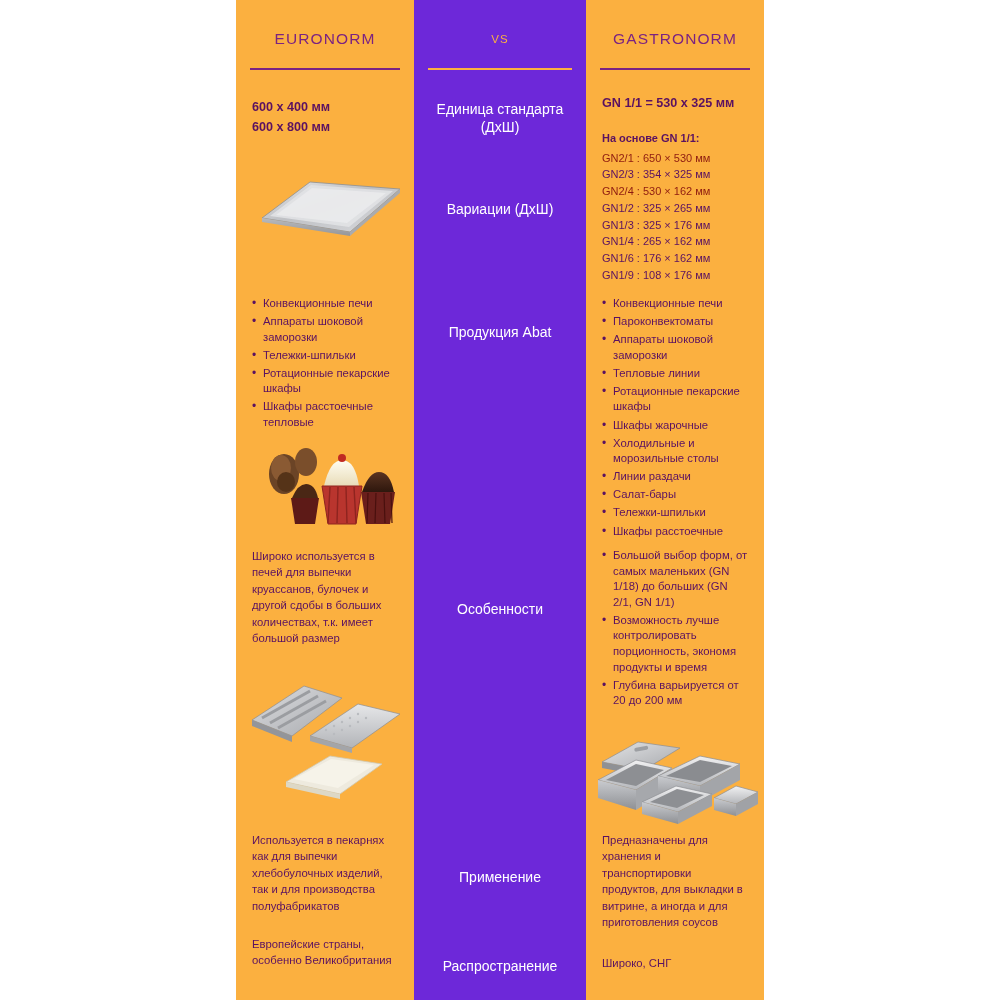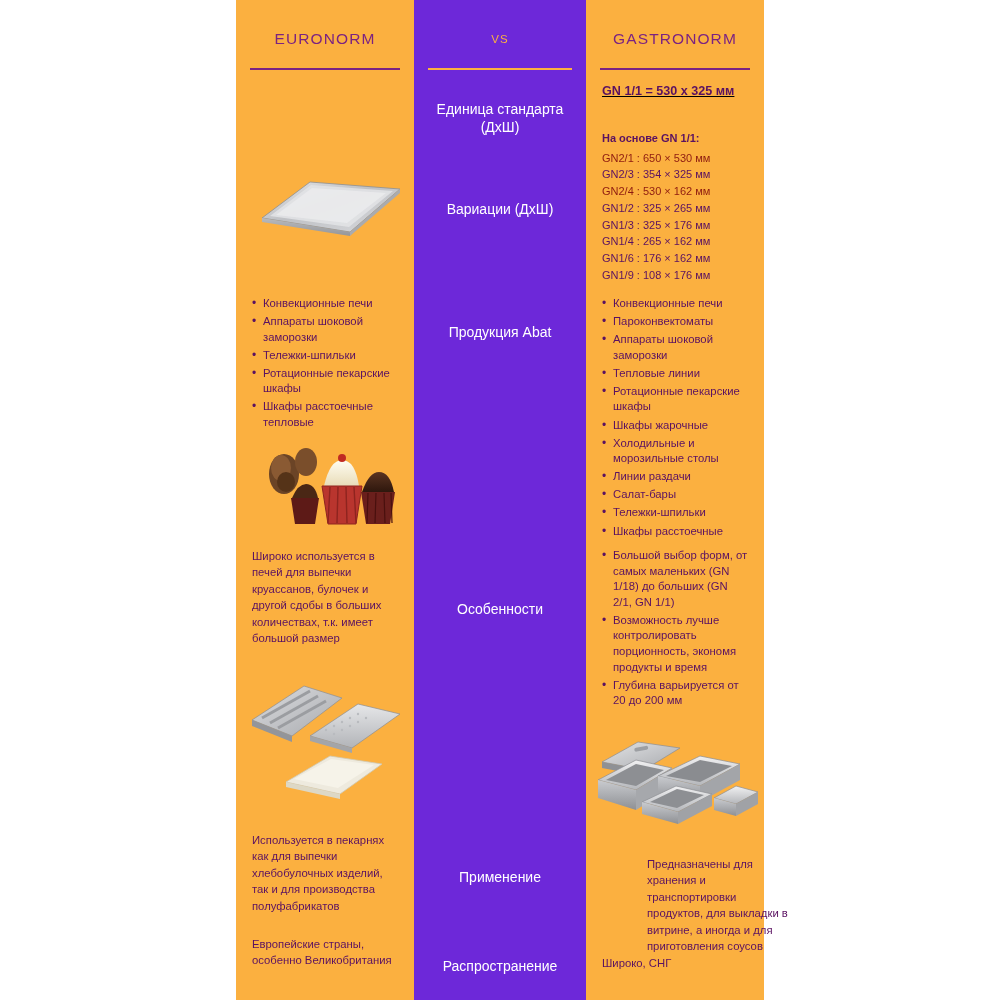--- a/index.html
+++ b/index.html
@@ -116,20 +116,24 @@
 <body>
 
 <div id="infographic">
 
   <div class="col-left">
     <div class="hdr">
       <div class="hdr-title">EURONORM</div>
       <div class="hdr-rule"></div>
     </div>
 
+    <div class="blk" style="top:98px;">
+      <div class="purple-bold">600 x 400 мм</div>
+      <div class="purple-bold">600 x 800 мм</div>
+    </div>
 
     <div class="illus" style="top:172px; left:18px;">
       <svg width="150" height="70" viewBox="0 0 150 70">
         <defs>
           <linearGradient id="gmet" x1="0" y1="0" x2="1" y2="1">
             <stop offset="0" stop-color="#e8e8ea"></stop>
             <stop offset="0.45" stop-color="#bfc1c5"></stop>
             <stop offset="1" stop-color="#d9dadd"></stop>
           </linearGradient>
           <linearGradient id="gmet2" x1="0" y1="0" x2="0" y2="1">
@@ -267,21 +271,21 @@
     <div class="row-label" style="top:868px;">Применение</div>
     <div class="row-label" style="top:957px;">Распространение</div>
   </div>
 
   <div class="col-right">
     <div class="hdr">
       <div class="hdr-title">GASTRONORM</div>
       <div class="hdr-rule"></div>
     </div>
 
-    <div class="blk" style="top:82px;text-decoration:underline;">
+    <div class="blk" style="top:94px;">
       <div class="purple-bold">GN 1/1 = 530 x 325 мм</div>
     </div>
 
     <div class="blk var-list" style="top:130px;">
       <div class="var-head">На основе GN 1/1:</div>
       <div class="alt">GN2/1 : 650 × 530 мм</div>
       <div>GN2/3 : 354 × 325 мм</div>
       <div class="alt">GN2/4 : 530 × 162 мм</div>
       <div>GN1/2 : 325 × 265 мм</div>
       <div>GN1/3 : 325 × 176 мм</div>
@@ -349,21 +353,21 @@
         <polygon points="46,66 82,76 82,88 46,78" fill="url(#gc2)"></polygon>
         <polygon points="82,76 116,58 116,70 82,88" fill="#a0a2a6"></polygon>
         <polygon points="54,66 81,53 108,59 81,72" fill="#8d8f93"></polygon>
 
         <polygon points="118,62 140,50 162,56 140,68" fill="url(#gc3)" stroke="#8c8e92" stroke-width="0.7"></polygon>
         <polygon points="118,62 140,68 140,80 118,74" fill="url(#gc2)"></polygon>
         <polygon points="140,68 162,56 162,68 140,80" fill="#a0a2a6"></polygon>
       </svg>
     </div>
 
-    <div class="blk" style="top:856px;margin-left:45px;">
+    <div class="blk" style="top:832px;">
       <div class="purple-text">Предназначены для хранения и транспортировки продуктов, для выкладки в витрине, а иногда и для приготовления соусов</div>
     </div>
 
     <div class="blk" style="top:955px;">
       <div class="purple-text">Широко, СНГ</div>
     </div>
   </div>
 </div>
 
 </body></html>

